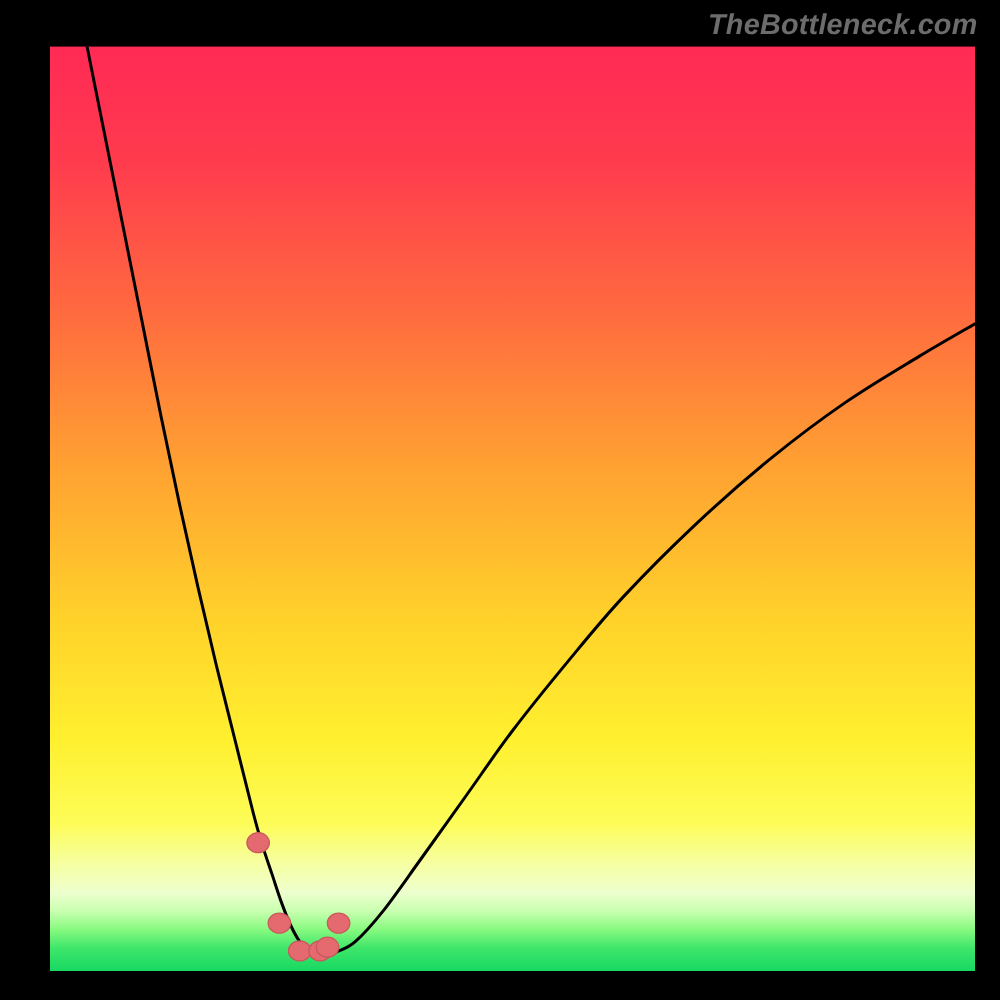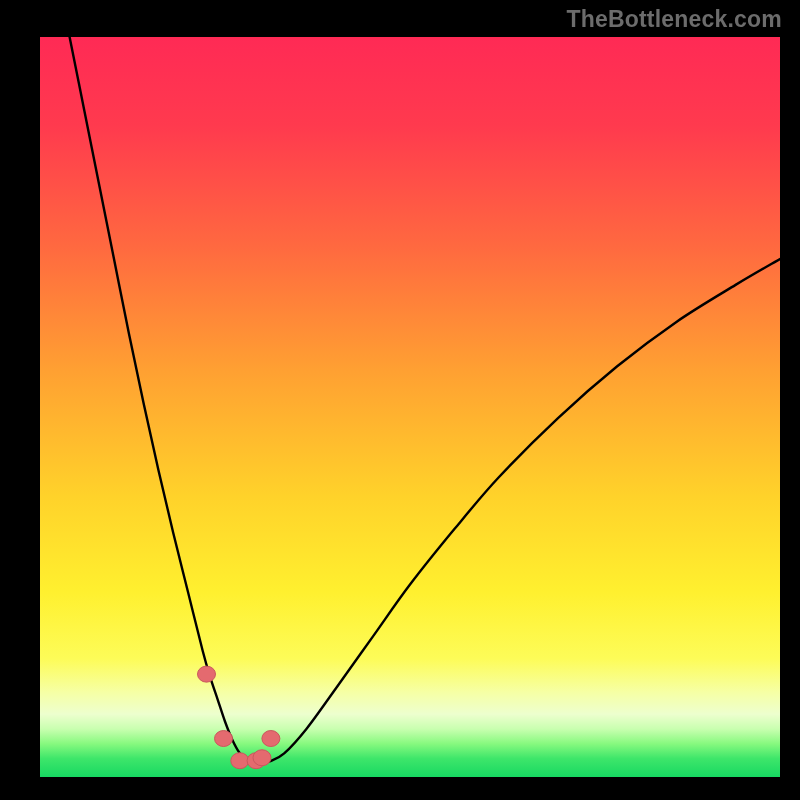--- a/index.html
+++ b/index.html
@@ -10,20 +10,21 @@
     background: #000;
     overflow: hidden;
   }
   .frame {
     position: absolute;
     left: 0;
     top: 0;
     width: 800px;
     height: 636px;
     background: #000;
+    font-style: italic;
   }
   .plot-area {
     position: absolute;
     left: 40px;
     top: 37px;
     width: 740px;
     height: 740px;
     overflow: hidden;
   }
   .watermark {

